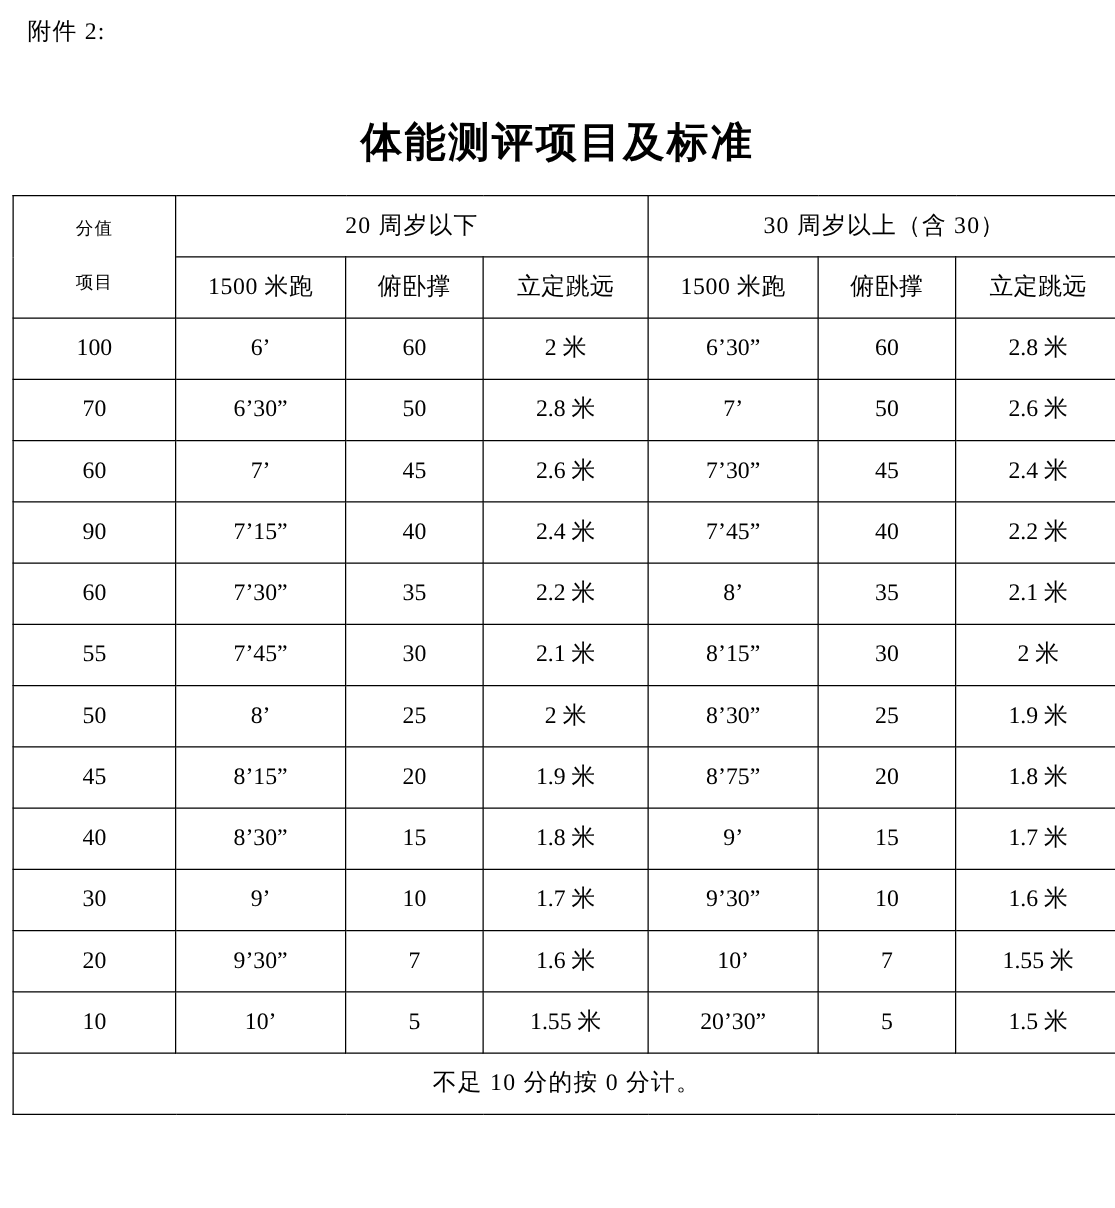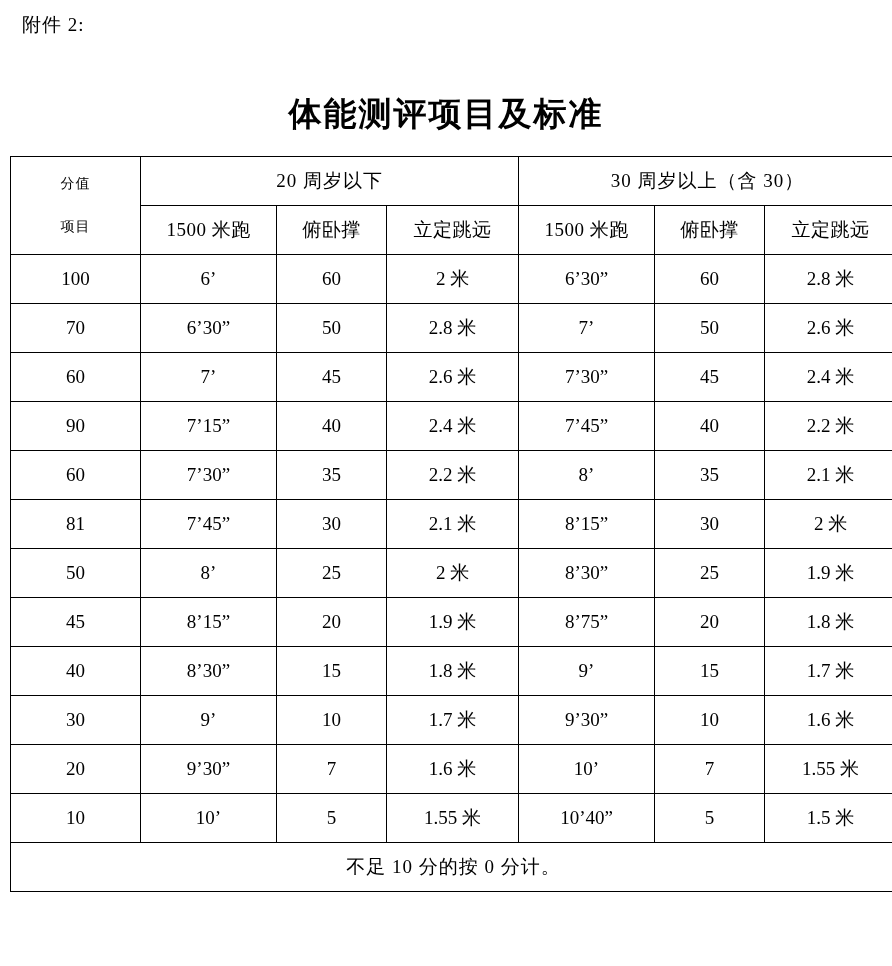--- a/index.html
+++ b/index.html
@@ -178,21 +178,21 @@
       <tr>
         <td class="score-cell">60</td>
         <td>7’30”</td>
         <td>35</td>
         <td>2.2 米</td>
         <td>8’</td>
         <td>35</td>
         <td>2.1 米</td>
       </tr>
       <tr>
-        <td class="score-cell">81</td>
+        <td class="score-cell">55</td>
         <td>7’45”</td>
         <td>30</td>
         <td>2.1 米</td>
         <td>8’15”</td>
         <td>30</td>
         <td>2 米</td>
       </tr>
       <tr>
         <td class="score-cell">50</td>
         <td>8’</td>
@@ -236,21 +236,21 @@
         <td>1.6 米</td>
         <td>10’</td>
         <td>7</td>
         <td>1.55 米</td>
       </tr>
       <tr>
         <td class="score-cell">10</td>
         <td>10’</td>
         <td>5</td>
         <td>1.55 米</td>
-        <td>10’40”</td>
+        <td>20’30”</td>
         <td>5</td>
         <td>1.5 米</td>
       </tr>
 
       <tr>
         <td class="footer-note" colspan="7">不足 10 分的按 0 分计。</td>
       </tr>
     </tbody>
   </table>
 

